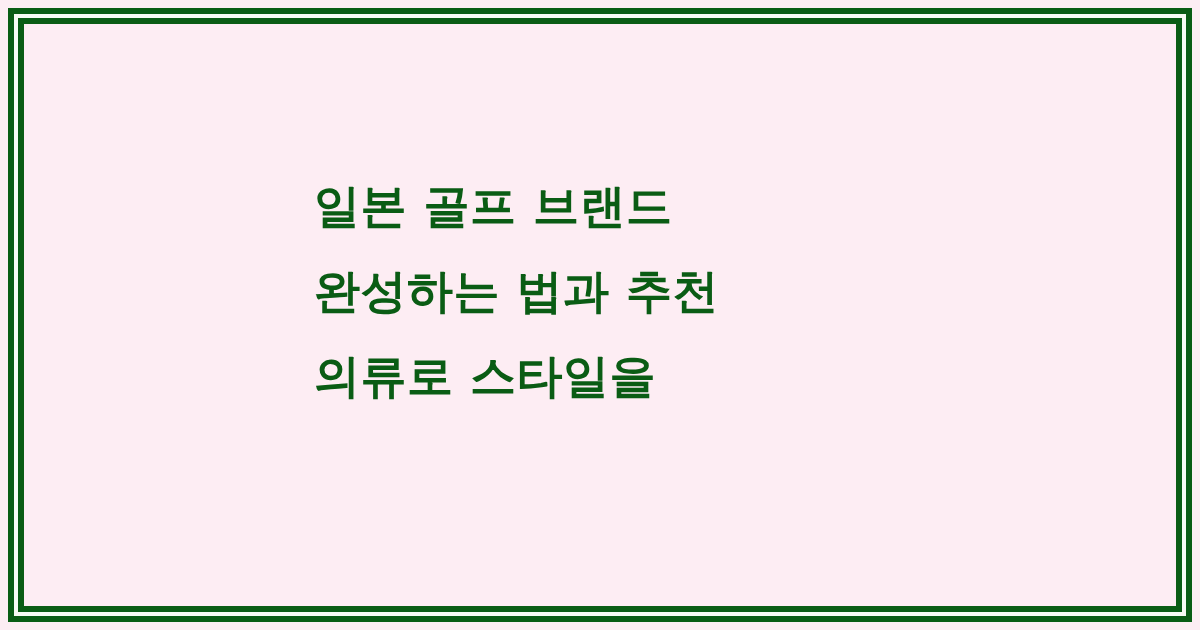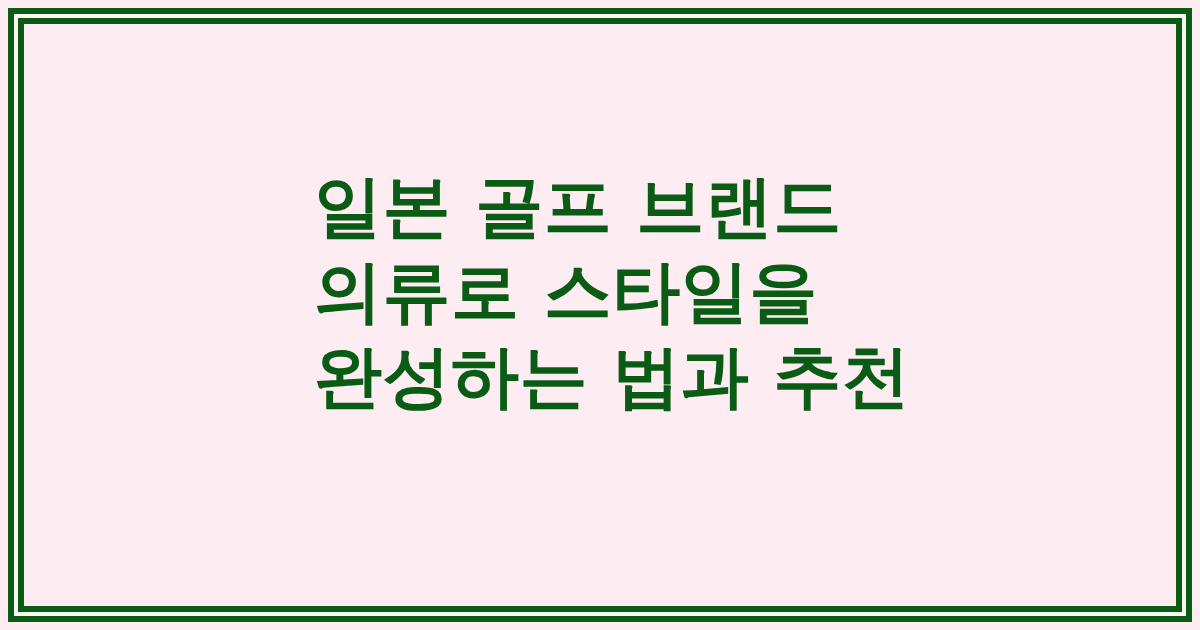--- a/index.html
+++ b/index.html
@@ -49,35 +49,35 @@
   
   .headline {
     padding-left: 290px;
     padding-right: 40px;
     padding-bottom: 48px;
   }
 
   .headline-line {
     display: block;
     color: #0A5C14;
-    font-size: 68px;
+    font-size: 46px;
     font-weight: 700;
     line-height: 85px;
     letter-spacing: 0.5px;
     white-space: nowrap;
   }
 </style>
 </head>
 <body>
 
 <div class="poster">
   <div class="frame-outer">
     <div class="frame-inner">
 
       <div class="headline">
         <span class="headline-line">일본 골프 브랜드</span>
+        <span class="headline-line">완성하는 법과 추천</span>
         <span class="headline-line">의류로 스타일을</span>
-        <span class="headline-line">완성하는 법과 추천</span>
       </div>
 
     </div>
   </div>
 </div>
 
 </body></html>

